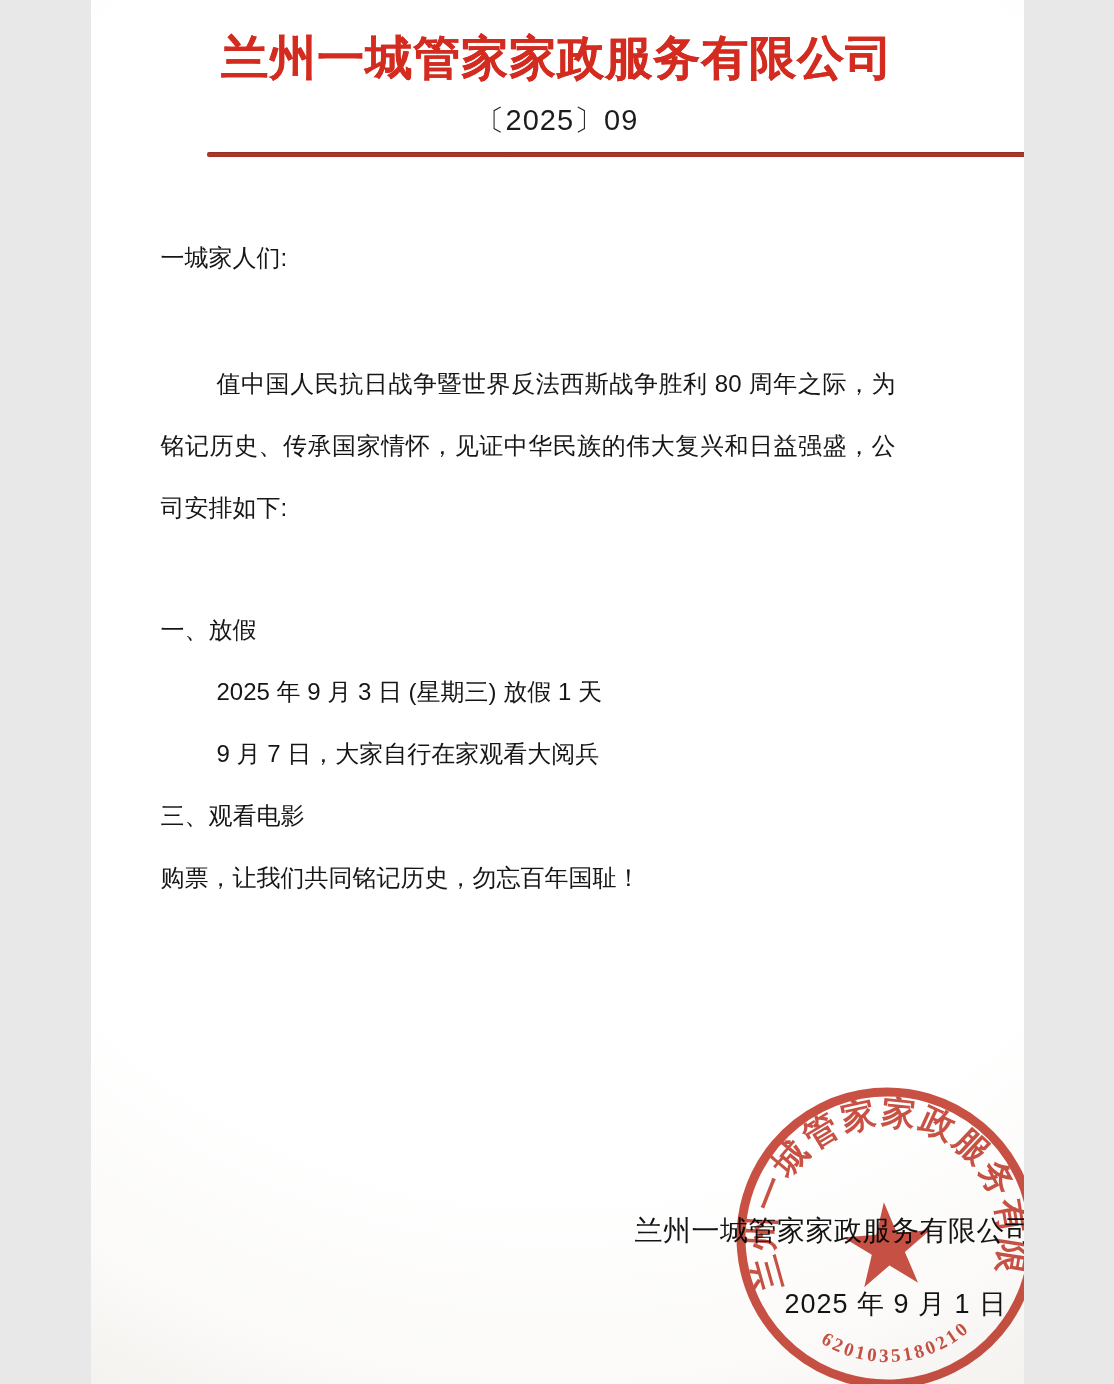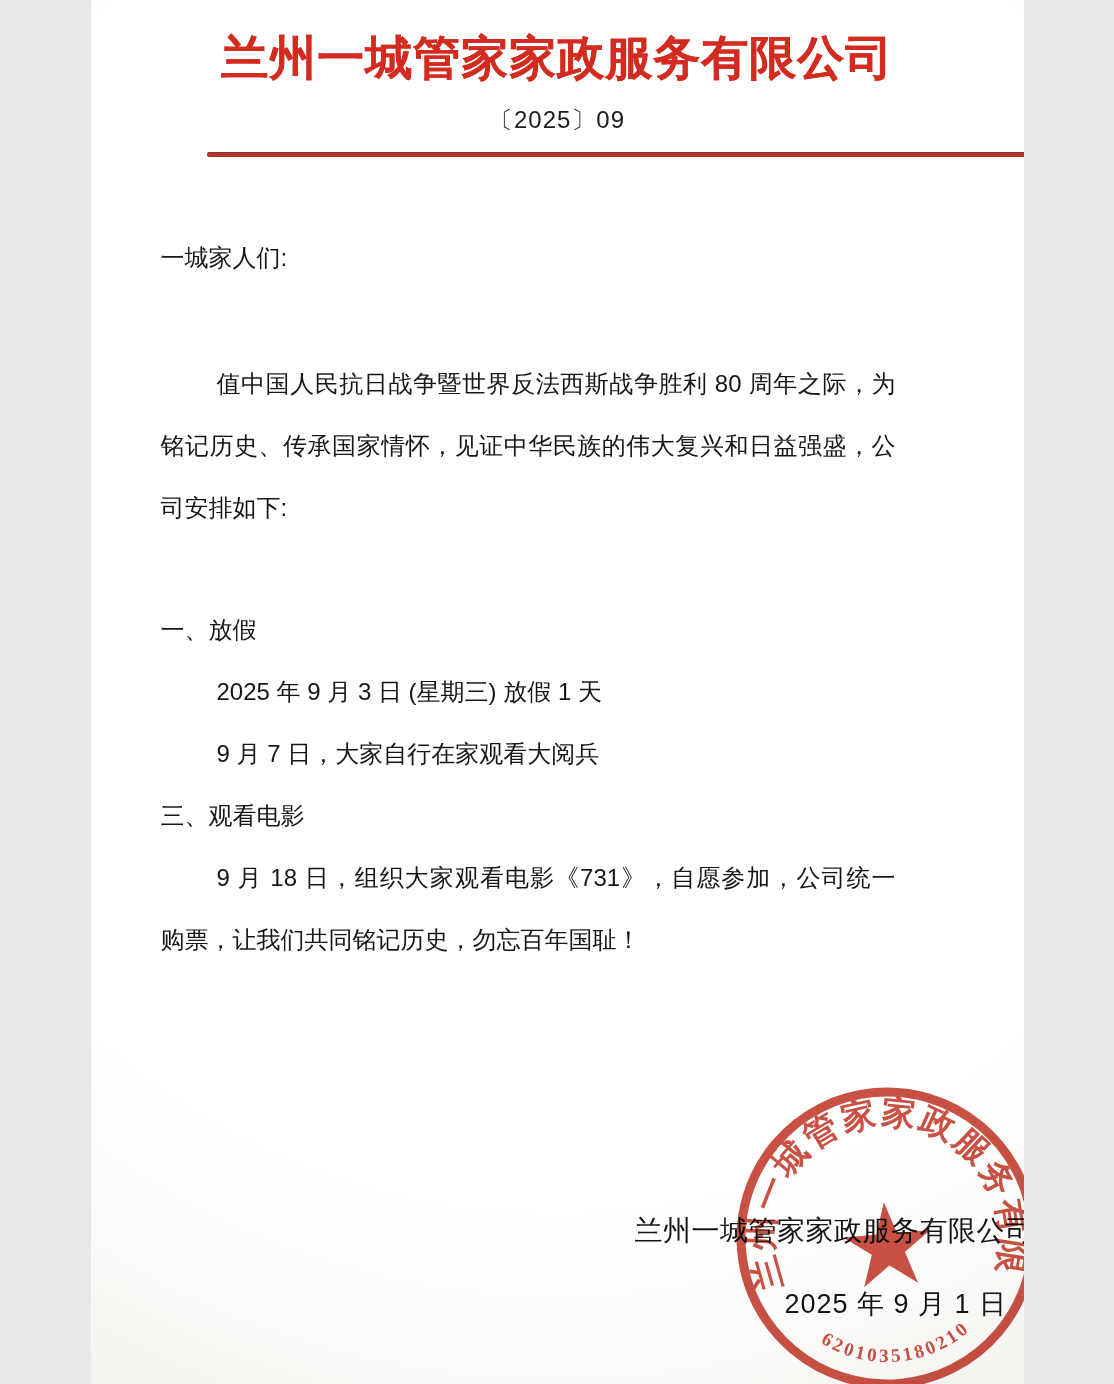--- a/index.html
+++ b/index.html
@@ -18,21 +18,21 @@
   .title {
     font-size: 47px;
     font-weight: bold;
     line-height: 60px;
     letter-spacing: 1px;
     color: #d32b1f;
     text-shadow: 0.5px 0 0 #d32b1f;
   }
   .doc-number {
     margin-top: 12px;
-    font-size: 24px;
+    font-size: 29px;
     line-height: 40px;
     color: #1c1c1c;
     letter-spacing: 1px;
   }
   .red-rule {
     margin: 12px 0 0 116px;
     width: 841px;
     height: 5px;
     background: linear-gradient(to bottom, #8e2c22, #b23a2c 45%, #a02f24);
     border-radius: 2px;
@@ -109,21 +109,20 @@
       <div class="line fill indent">值中国人民抗日战争暨世界反法西斯战争胜利 80 周年之际，为</div>
       <div class="line fill">铭记历史、传承国家情怀，见证中华民族的伟大复兴和日益强盛，公</div>
       <div class="line">司安排如下:</div>
     </div>
 
     <div class="items">
       <div class="line">一、放假</div>
       <div class="line indent">2025 年 9 月 3 日 (星期三) 放假 1 天</div>
       <div class="line indent">9 月 7 日，大家自行在家观看大阅兵</div>
       <div class="line">三、观看电影</div>
-      <div class="line fill indent">9 月 18 日，组织大家观看电影《731》，自愿参加，公司统一</div>
       <div class="line">购票，让我们共同铭记历史，勿忘百年国耻！</div>
     </div>
   </div>
 
   <div class="sig-company">兰州一城管家家政服务有限公司</div>
   <div class="sig-date">2025 年 9 月 1 日</div>
 
   <svg class="seal" viewBox="0 0 320 320" xmlns="http://www.w3.org/2000/svg">
     <circle cx="160" cy="160" r="146" fill="none" stroke="#c2392a" stroke-width="9"></circle>
     <polygon fill="#c2392a" points="160,124 170.3,155.8 203.7,155.8 176.6,175.4 187,207.2 160,187.5 133,207.2 143.4,175.4 116.3,155.8 149.7,155.8"></polygon>

